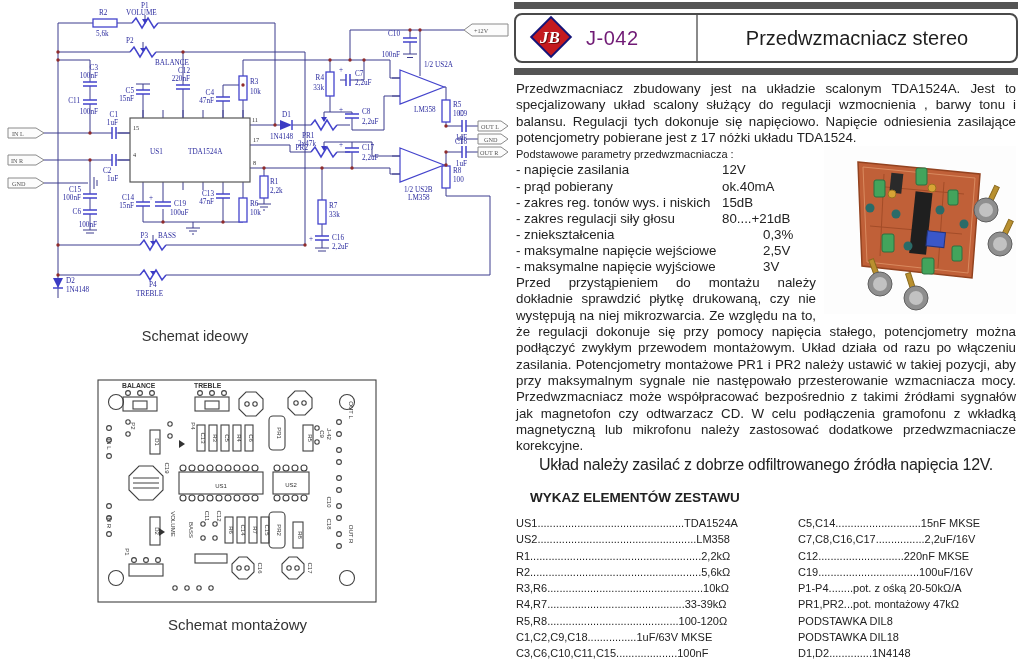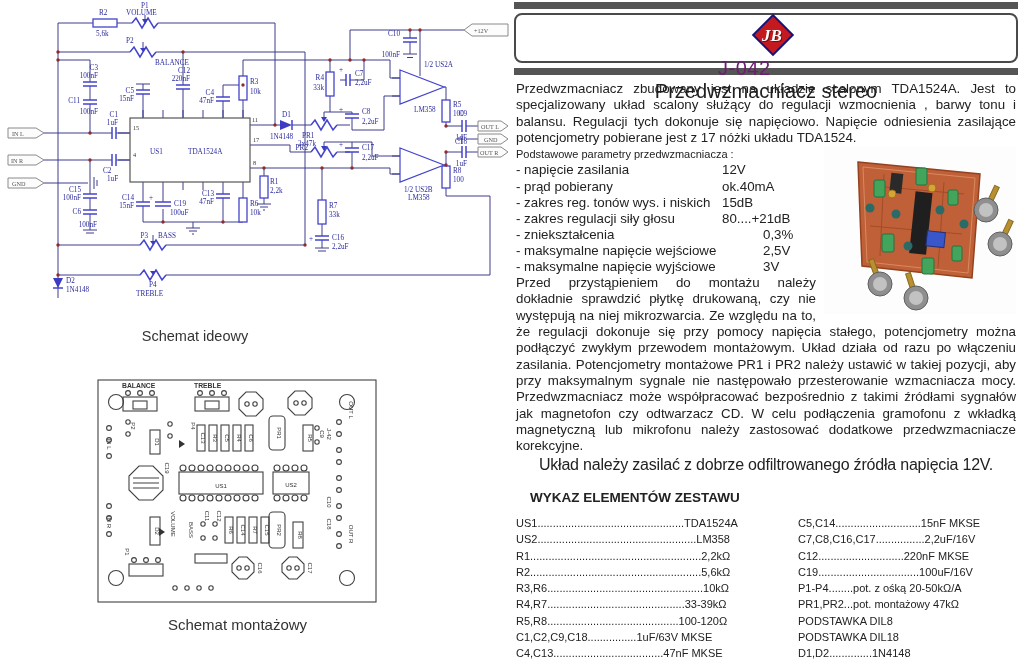--- a/index.html
+++ b/index.html
@@ -9,21 +9,21 @@
   .right-pane{position:absolute;left:512px;top:0;width:512px;height:662px;}
   .sch-svg{position:absolute;left:0;top:0;}
   .sch-caption{position:absolute;left:0;top:328px;width:390px;text-align:center;
       font-size:14.5px;color:#333;}
   .pcb-svg{position:absolute;left:95px;top:372px;}
   .pcb-caption{position:absolute;left:95px;top:616px;width:285px;text-align:center;
       font-size:15px;color:#333;}
   .hbar{height:7px;background:#555;margin:0 6px 0 2px;}
   .hbar1{margin-top:2px;}
   .hdrbox{margin:4px 6px 5px 2px;height:46px;border:2px solid #4a4a4a;border-radius:8px;
-      display:flex;align-items:center;flex-direction:column;}
+      display:flex;align-items:center;}
   .logo{position:relative;width:44px;height:42px;margin-left:12px;flex:0 0 auto;}
   .logo .d1{position:absolute;left:8px;top:5px;width:30px;height:30px;background:#141478;
       transform:rotate(45deg);}
   .logo .d2{position:absolute;left:10px;top:7px;width:26px;height:26px;background:#c41a1f;
       transform:rotate(45deg);}
   .logo .jb{position:absolute;inset:0;display:flex;align-items:center;justify-content:center;
       color:#fff;font-family:"Liberation Serif",serif;font-style:italic;font-weight:bold;
       font-size:17px;text-shadow:1px 1px 0 #6e0d0d;}
   .hmodel{font-size:20px;color:#701a75;margin-left:14px;width:110px;letter-spacing:.5px;}
   .hdiv{width:2px;background:#8a8a8a;height:46px;}
@@ -568,20 +568,21 @@
             <div class="part-row">R2........................................................5,6kΩ</div>
 
             <div class="part-row">R3,R6...................................................10kΩ</div>
 
             <div class="part-row">R4,R7.............................................33-39kΩ</div>
 
             <div class="part-row">R5,R8...........................................100-120Ω</div>
 
             <div class="part-row">C1,C2,C9,C18................1uF/63V MKSE</div>
 
+            <div class="part-row">C3,C6,C10,C11,C15....................100nF</div>
 
             <div class="part-row">C4,C13....................................47nF MKSE</div>
 
         </div>
         <div class="pcol-r">
 
             <div class="part-row">C5,C14............................15nF MKSE</div>
 
             <div class="part-row">C7,C8,C16,C17................2,2uF/16V</div>
 

